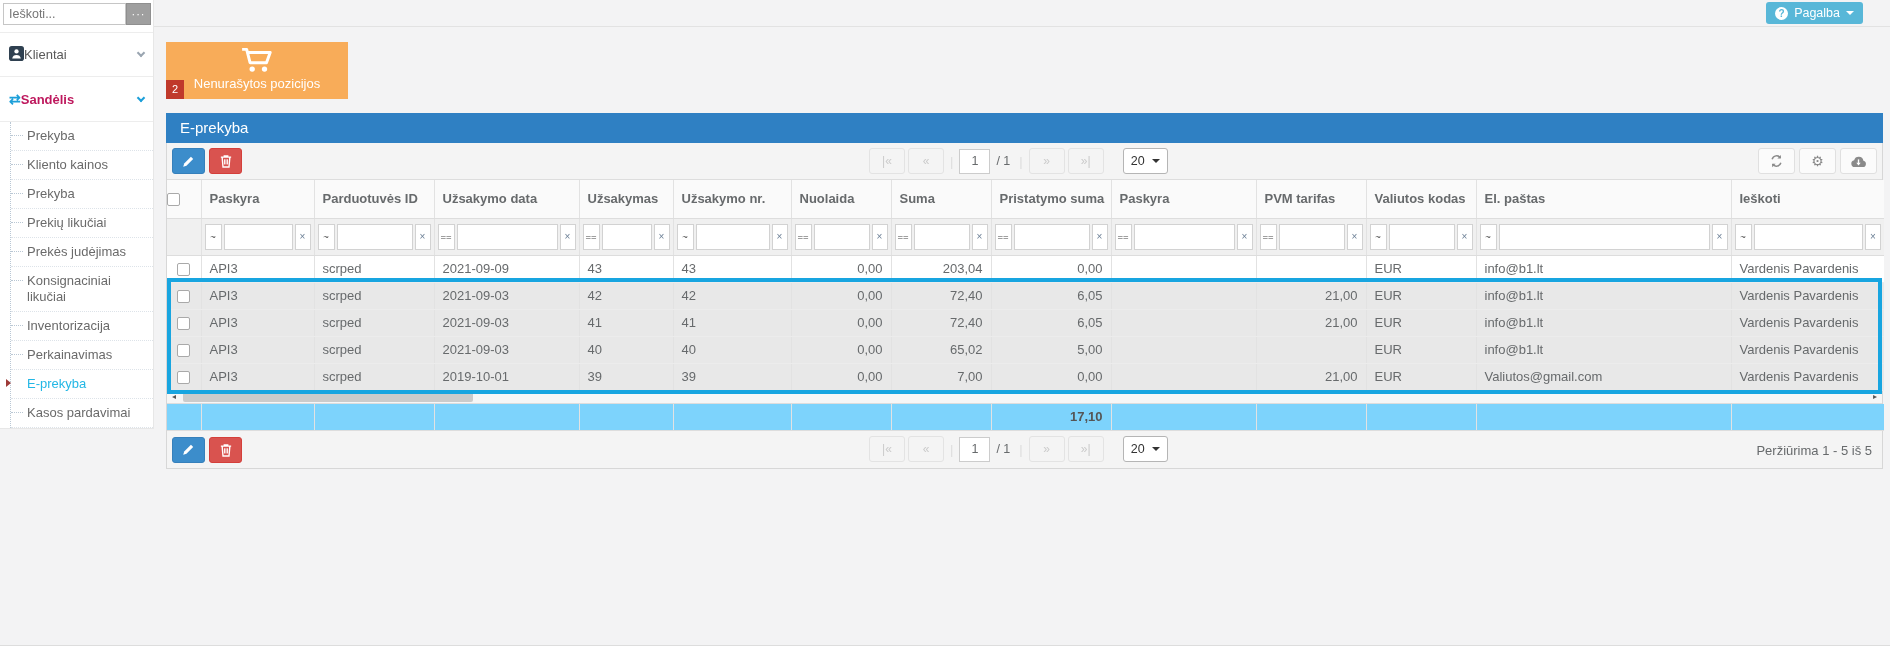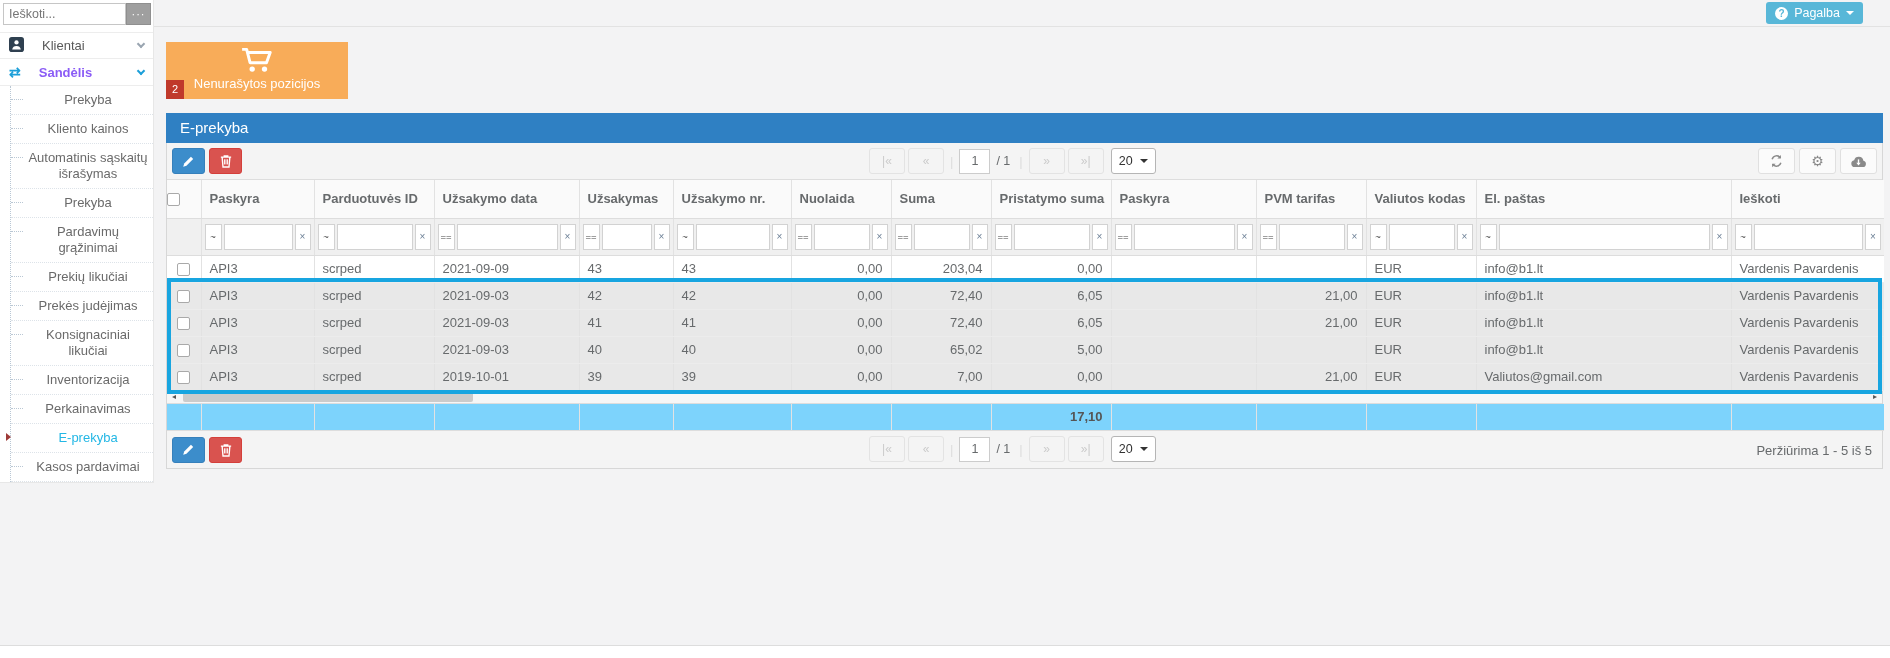--- a/index.html
+++ b/index.html
@@ -12,28 +12,28 @@
   
   .topbar { position:absolute; left:0; top:0; width:1890px; height:27px; background:#f3f3f4; border-bottom:1px solid #e2e2e2; z-index:5; }
   .search-wrap { position:absolute; left:0; top:0; width:154px; height:27px; background:#fff; border-right:1px solid #e7e7e7; display:flex; align-items:center; padding:2px 2px 2px 3px; gap:0; }
   .search-input { flex:1; min-width:0; height:22px; border:1px solid #c6c6c6; padding:0 5px; font-size:12.5px; color:#777; font-family:inherit; }
   .search-btn { width:25px; height:22px; background:#9f9f9f; border:1px solid #8f8f8f; color:#fff; font-size:11px; line-height:20px; text-align:center; cursor:pointer; letter-spacing:1px; }
   .help-btn { position:absolute; right:27px; top:2px; height:22px; background:#58b7d8; border-radius:3px; color:#fff; display:flex; align-items:center; gap:6px; padding:0 9px; cursor:pointer; font-size:12.5px; }
   .qcircle { width:13px; height:13px; border-radius:50%; background:#fff; color:#58b7d8; font-size:10px; font-weight:bold; text-align:center; line-height:13px; }
   .caret-dn { width:0; height:0; border-left:4px solid transparent; border-right:4px solid transparent; border-top:4px solid #fff; }
   
   .sidebar { position:absolute; left:0; top:27px; width:154px; background:#fff; border-right:1px solid #e7e7e7; border-bottom:1px solid #e7e7e7; z-index:4; padding-top:5px; }
-  .nav-group { display:flex; align-items:center; height:27px; padding:0 9px; gap:18px; border-bottom:1px solid #ededed; cursor:pointer; }
+  .nav-group { display:flex; align-items:center; height:45px; padding:0 9px; gap:0; border-bottom:1px solid #ededed; cursor:pointer; }
   .nav-group.first { border-top:1px solid #ededed; }
   .nav-label { flex:1; color:#585858; }
-  .nav-group.active .nav-label { color:#8b5cf6; font-weight:bold; }
+  .nav-group.active .nav-label { color:#be185d; font-weight:bold; }
   .x-ico { font-size:14px; color:#1c9fd9; font-weight:bold; line-height:14px; }
   .chev { width:6px; height:6px; border-right:2px solid #9aa5b1; border-bottom:2px solid #9aa5b1; transform:rotate(45deg); margin-top:-3px; }
   .chev.blue { border-color:#1c9fd9; }
-  .subnav { margin-left:10px; border-left:1px dotted #b9c7d4;text-align:center; }
+  .subnav { margin-left:10px; border-left:1px dotted #b9c7d4; }
   .subitem { position:relative; padding:6px 4px 6px 16px; border-bottom:1px dotted #dde3e9; color:#6a6a6a; line-height:16px; cursor:pointer; }
   .subitem::before { content:""; position:absolute; left:0; top:13px; width:12px; border-top:1px dotted #b9c7d4; }
   .subitem.active { color:#23b7e5; }
   .subitem.active::before { border-top:none; }
   .caret-r { position:absolute; left:-5px; top:9px; width:0; height:0; border-left:5px solid #9e3a38; border-top:4px solid transparent; border-bottom:4px solid transparent; }
   
   .cart-tile { position:absolute; left:166px; top:42px; width:182px; height:57px; background:#f8ac59; color:#fff; text-align:center; cursor:pointer; z-index:2; }
   .cart-tile svg { margin-top:5px; }
   .cart-label { font-size:13px; margin-top:0px; }
   .cart-badge { position:absolute; left:0; bottom:0; width:18px; height:19px; background:#c0392b; color:#fff; font-size:11px; line-height:19px; text-align:center; }
@@ -44,21 +44,21 @@
   .toolbar { height:37px; background:#f4f4f4; border-bottom:1px solid #ddd; position:relative; display:flex; align-items:center; padding:0 5px; gap:4px; }
   .toolbar.bottom { border-bottom:none; }
   .tbtn { width:33px; height:26px; border-radius:3px; display:flex; align-items:center; justify-content:center; cursor:pointer; }
   .tbtn.edit { background:#3c8dcb; border:1px solid #3680bb; }
   .tbtn.del { background:#d9534f; border:1px solid #d43f3a; }
   .pager { position:absolute; left:702px; top:5px; display:flex; align-items:center; gap:3px; }
   .pgbtn { width:36px; height:26px; background:#f4f4f4; border:1px solid #e3e3e3; border-radius:3px; color:#cbcbcb; text-align:center; line-height:24px; font-size:12px; cursor:default; }
   .pgsep { color:#ddd; margin:0 3px; }
   .pginput { width:31px; height:25px; border:1px solid #ccc; text-align:center; font-size:12.5px; color:#676a6c; font-family:inherit; }
   .pgof { font-size:12.5px; margin:0 3px; color:#676a6c; }
-  .pgsel { height:26px; border:1px solid #b5b5b5; border-radius:3px; background:#fff; padding:0 7px; display:flex; align-items:center; gap:7px; font-size:12.5px; margin-left:4px; cursor:pointer; color:#333; }
+  .pgsel { height:26px; border:1px solid #b5b5b5; border-radius:3px; background:#fff; padding:0 7px; display:flex; align-items:center; gap:7px; font-size:12.5px; margin-left:16px; cursor:pointer; color:#333; }
   .pgsel .caret-dn { border-top-color:#333; }
   .tool-icons { position:absolute; right:5px; top:5px; display:flex; gap:4px; }
   .ibtn { width:37px; height:26px; background:#fbfbfb; border:1px solid #e0e0e0; border-radius:3px; display:flex; align-items:center; justify-content:center; color:#8a8a8a; cursor:pointer; font-size:14px; }
   .status { position:absolute; right:10px; top:50%; transform:translateY(-50%); color:#676a6c; }
   
   table.grid { border-collapse:collapse; table-layout:fixed; width:100%; }
   .grid th, .grid td { border-left:1px solid #e2e2e2; overflow:hidden; white-space:nowrap; }
   .grid th:first-child, .grid td:first-child { border-left:none; }
   .grid thead th { height:38px; background:#fafafa; border-bottom:1px solid #ddd; font-weight:bold; color:#676a6c; text-align:left; padding:0 8px; font-size:13px; }
   .grid tr.frow td { height:37px; background:#f0f0f0; border-bottom:1px solid #ddd; padding:0 3px; }
@@ -108,23 +108,21 @@
     <span class="chev"></span>
   </div>
   <div class="nav-group active">
     <span class="x-ico">⇄</span>
     <span class="nav-label">Sandėlis</span>
     <span class="chev blue"></span>
   </div>
   <div class="subnav">
       <div class="subitem"><span>Prekyba</span></div>
       <div class="subitem"><span>Kliento kainos</span></div>
-      <div class="subitem"><span>Automatinis sąskaitų išrašymas</span></div>
       <div class="subitem"><span>Prekyba</span></div>
-      <div class="subitem"><span>Pardavimų grąžinimai</span></div>
       <div class="subitem"><span>Prekių likučiai</span></div>
       <div class="subitem"><span>Prekės judėjimas</span></div>
       <div class="subitem"><span>Konsignaciniai likučiai</span></div>
       <div class="subitem"><span>Inventorizacija</span></div>
       <div class="subitem"><span>Perkainavimas</span></div>
       <div class="subitem active"><span class="caret-r"></span><span>E-prekyba</span></div>
       <div class="subitem"><span>Kasos pardavimai</span></div>
     </div>
 </div>
 

